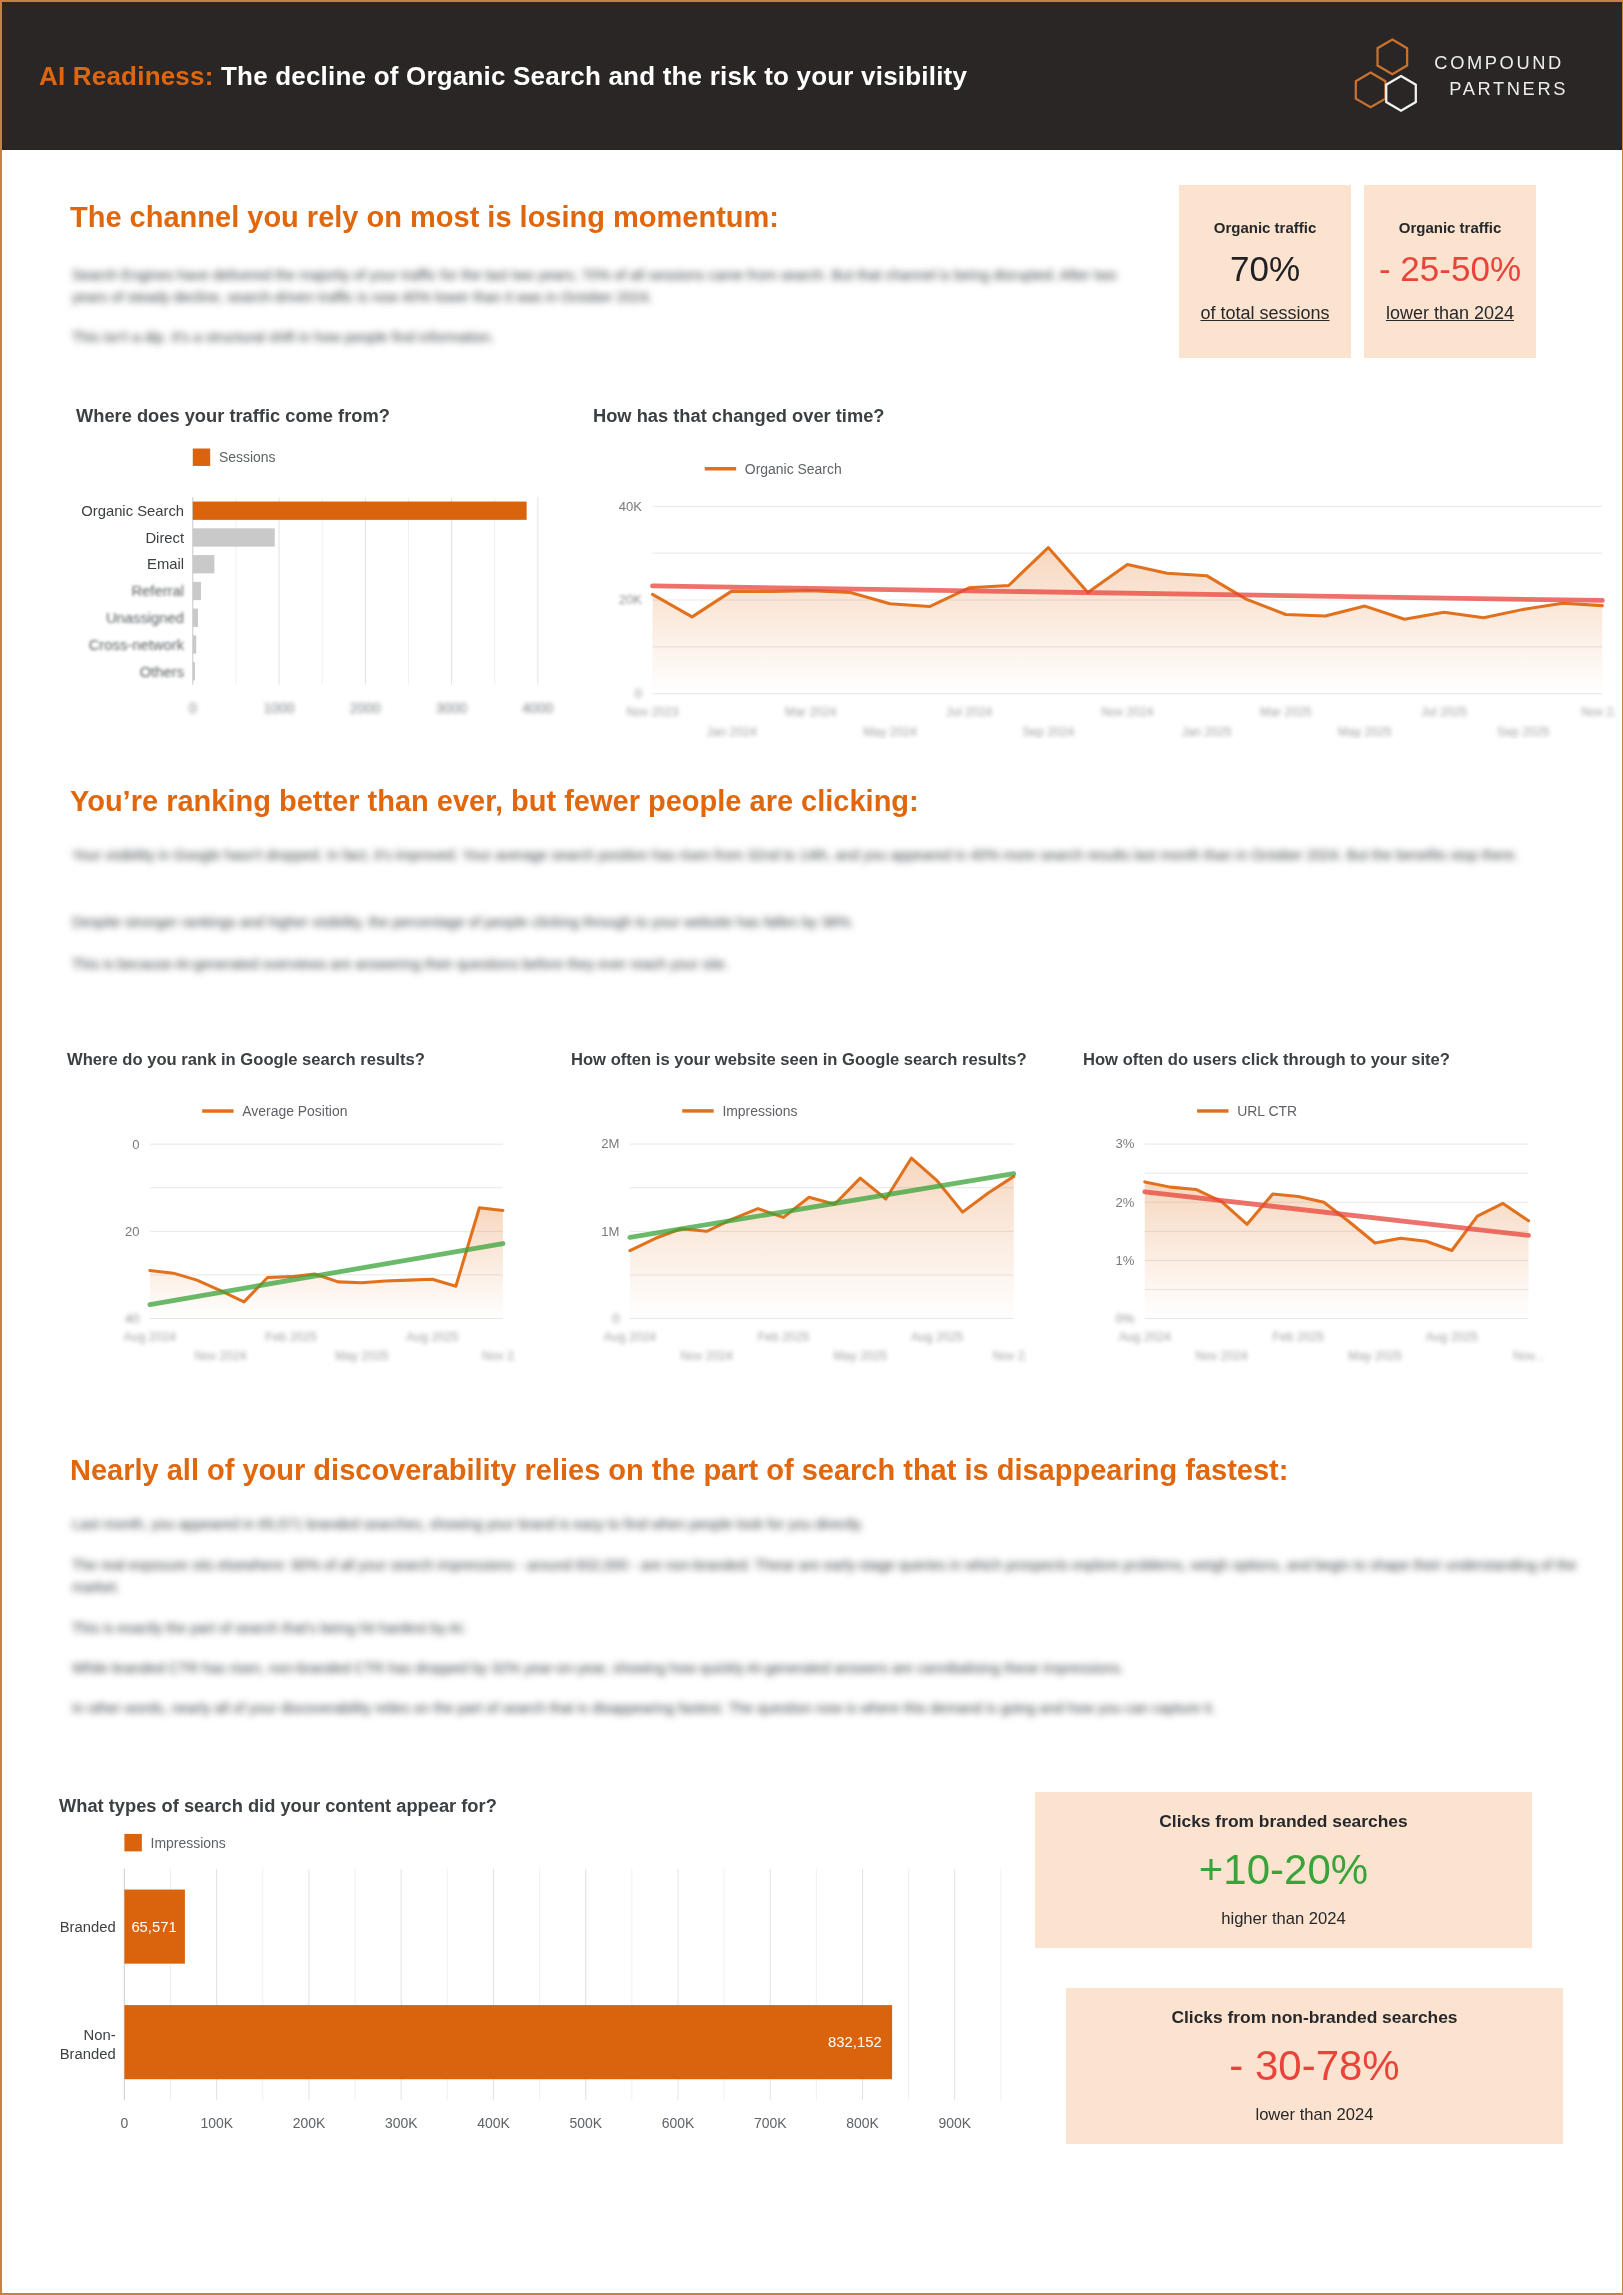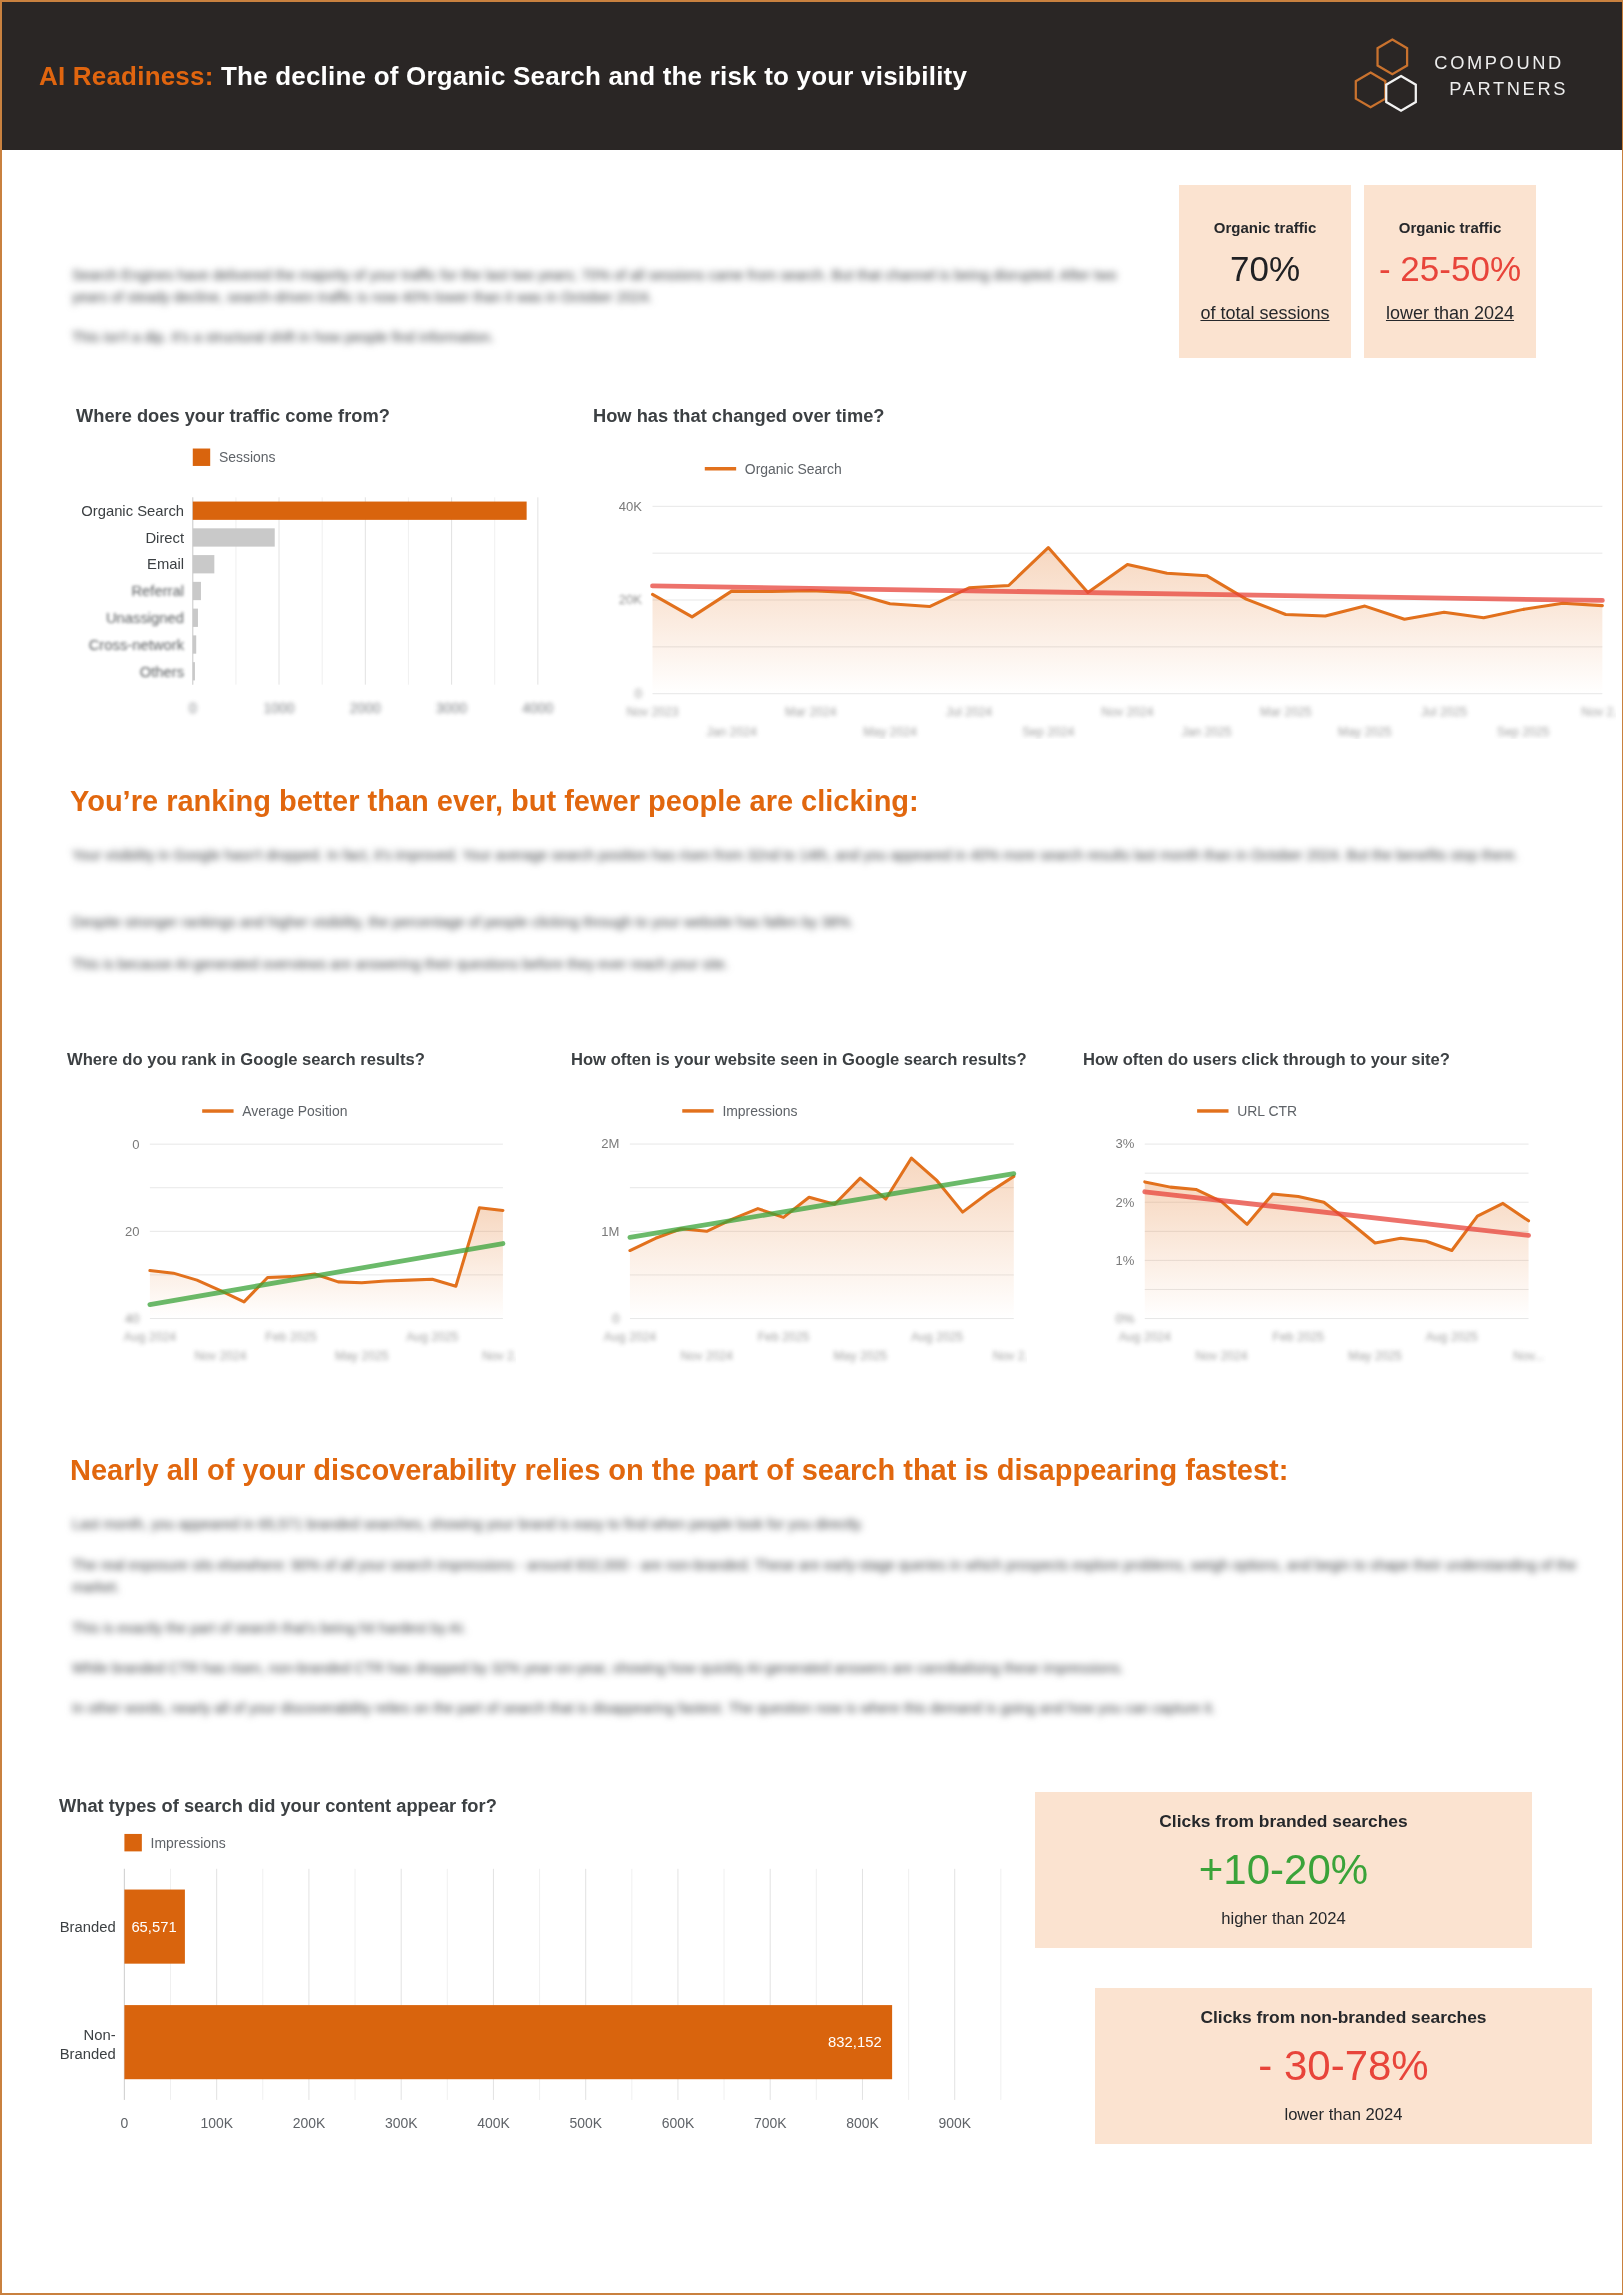--- a/index.html
+++ b/index.html
@@ -54,20 +54,21 @@
         <polygon points="27,42 44,52 44,72 27,82 10,72 10,52" fill="none" stroke="#c9722e" stroke-width="2.6"></polygon>
         <polygon points="62,46 79,56 79,76 62,86 45,76 45,56" fill="none" stroke="#f2f2f2" stroke-width="2.6"></polygon>
       </svg>
       <div class="logo-text">
         <div>COMPOUND</div>
         <div class="l2">PARTNERS</div>
       </div>
     </div>
   </header>
 
+  <div class="h-section" style="left:68px;top:199px;">The channel you rely on most is losing momentum:</div>
   <div class="rp" style="left:70px;top:262px;width:1081px;">Search Engines have delivered the majority of your traffic for the last two years; 70% of all sessions came from search. But that channel is being disrupted. After two years of steady decline, search-driven traffic is now 40% lower than it was in October 2024.</div>
   <div class="rp" style="left:70px;top:324px;width:785px;">This isn't a dip. It's a structural shift in how people find information.</div>
 
   <div class="card card-sm" style="left:1177px;top:183px;">
     <div class="c-title">Organic traffic</div>
     <div class="c-value" style="color: rgb(32, 33, 36);">70%</div>
     <div class="c-sub">of total sessions</div>
   </div>
   <div class="card card-sm" style="left:1362px;top:183px;">
     <div class="c-title">Organic traffic</div>
@@ -290,20 +291,20 @@
         <text x="815.5263157894736" y="347" font-size="16" fill="#5f6368" text-anchor="middle" class="">700K</text>
         <text x="921.3157894736842" y="347" font-size="16" fill="#5f6368" text-anchor="middle" class="">800K</text>
         <text x="1027.1052631578946" y="347" font-size="16" fill="#5f6368" text-anchor="middle" class="">900K</text>
       </svg></div>
 
   <div class="card card-lg" style="left:1033px;top:1790px;">
     <div class="c-title">Clicks from branded searches</div>
     <div class="c-value" style="color: rgb(58, 163, 57);">+10-20%</div>
     <div class="c-sub">higher than 2024</div>
   </div>
-  <div class="card card-lg" style="left:1093px;top:1986px;">
+  <div class="card card-lg" style="left:1064px;top:1986px;">
     <div class="c-title">Clicks from non-branded searches</div>
     <div class="c-value" style="color: rgb(232, 68, 58);">- 30-78%</div>
     <div class="c-sub">lower than 2024</div>
   </div>
 
 </div>
 
 
 </body></html>

